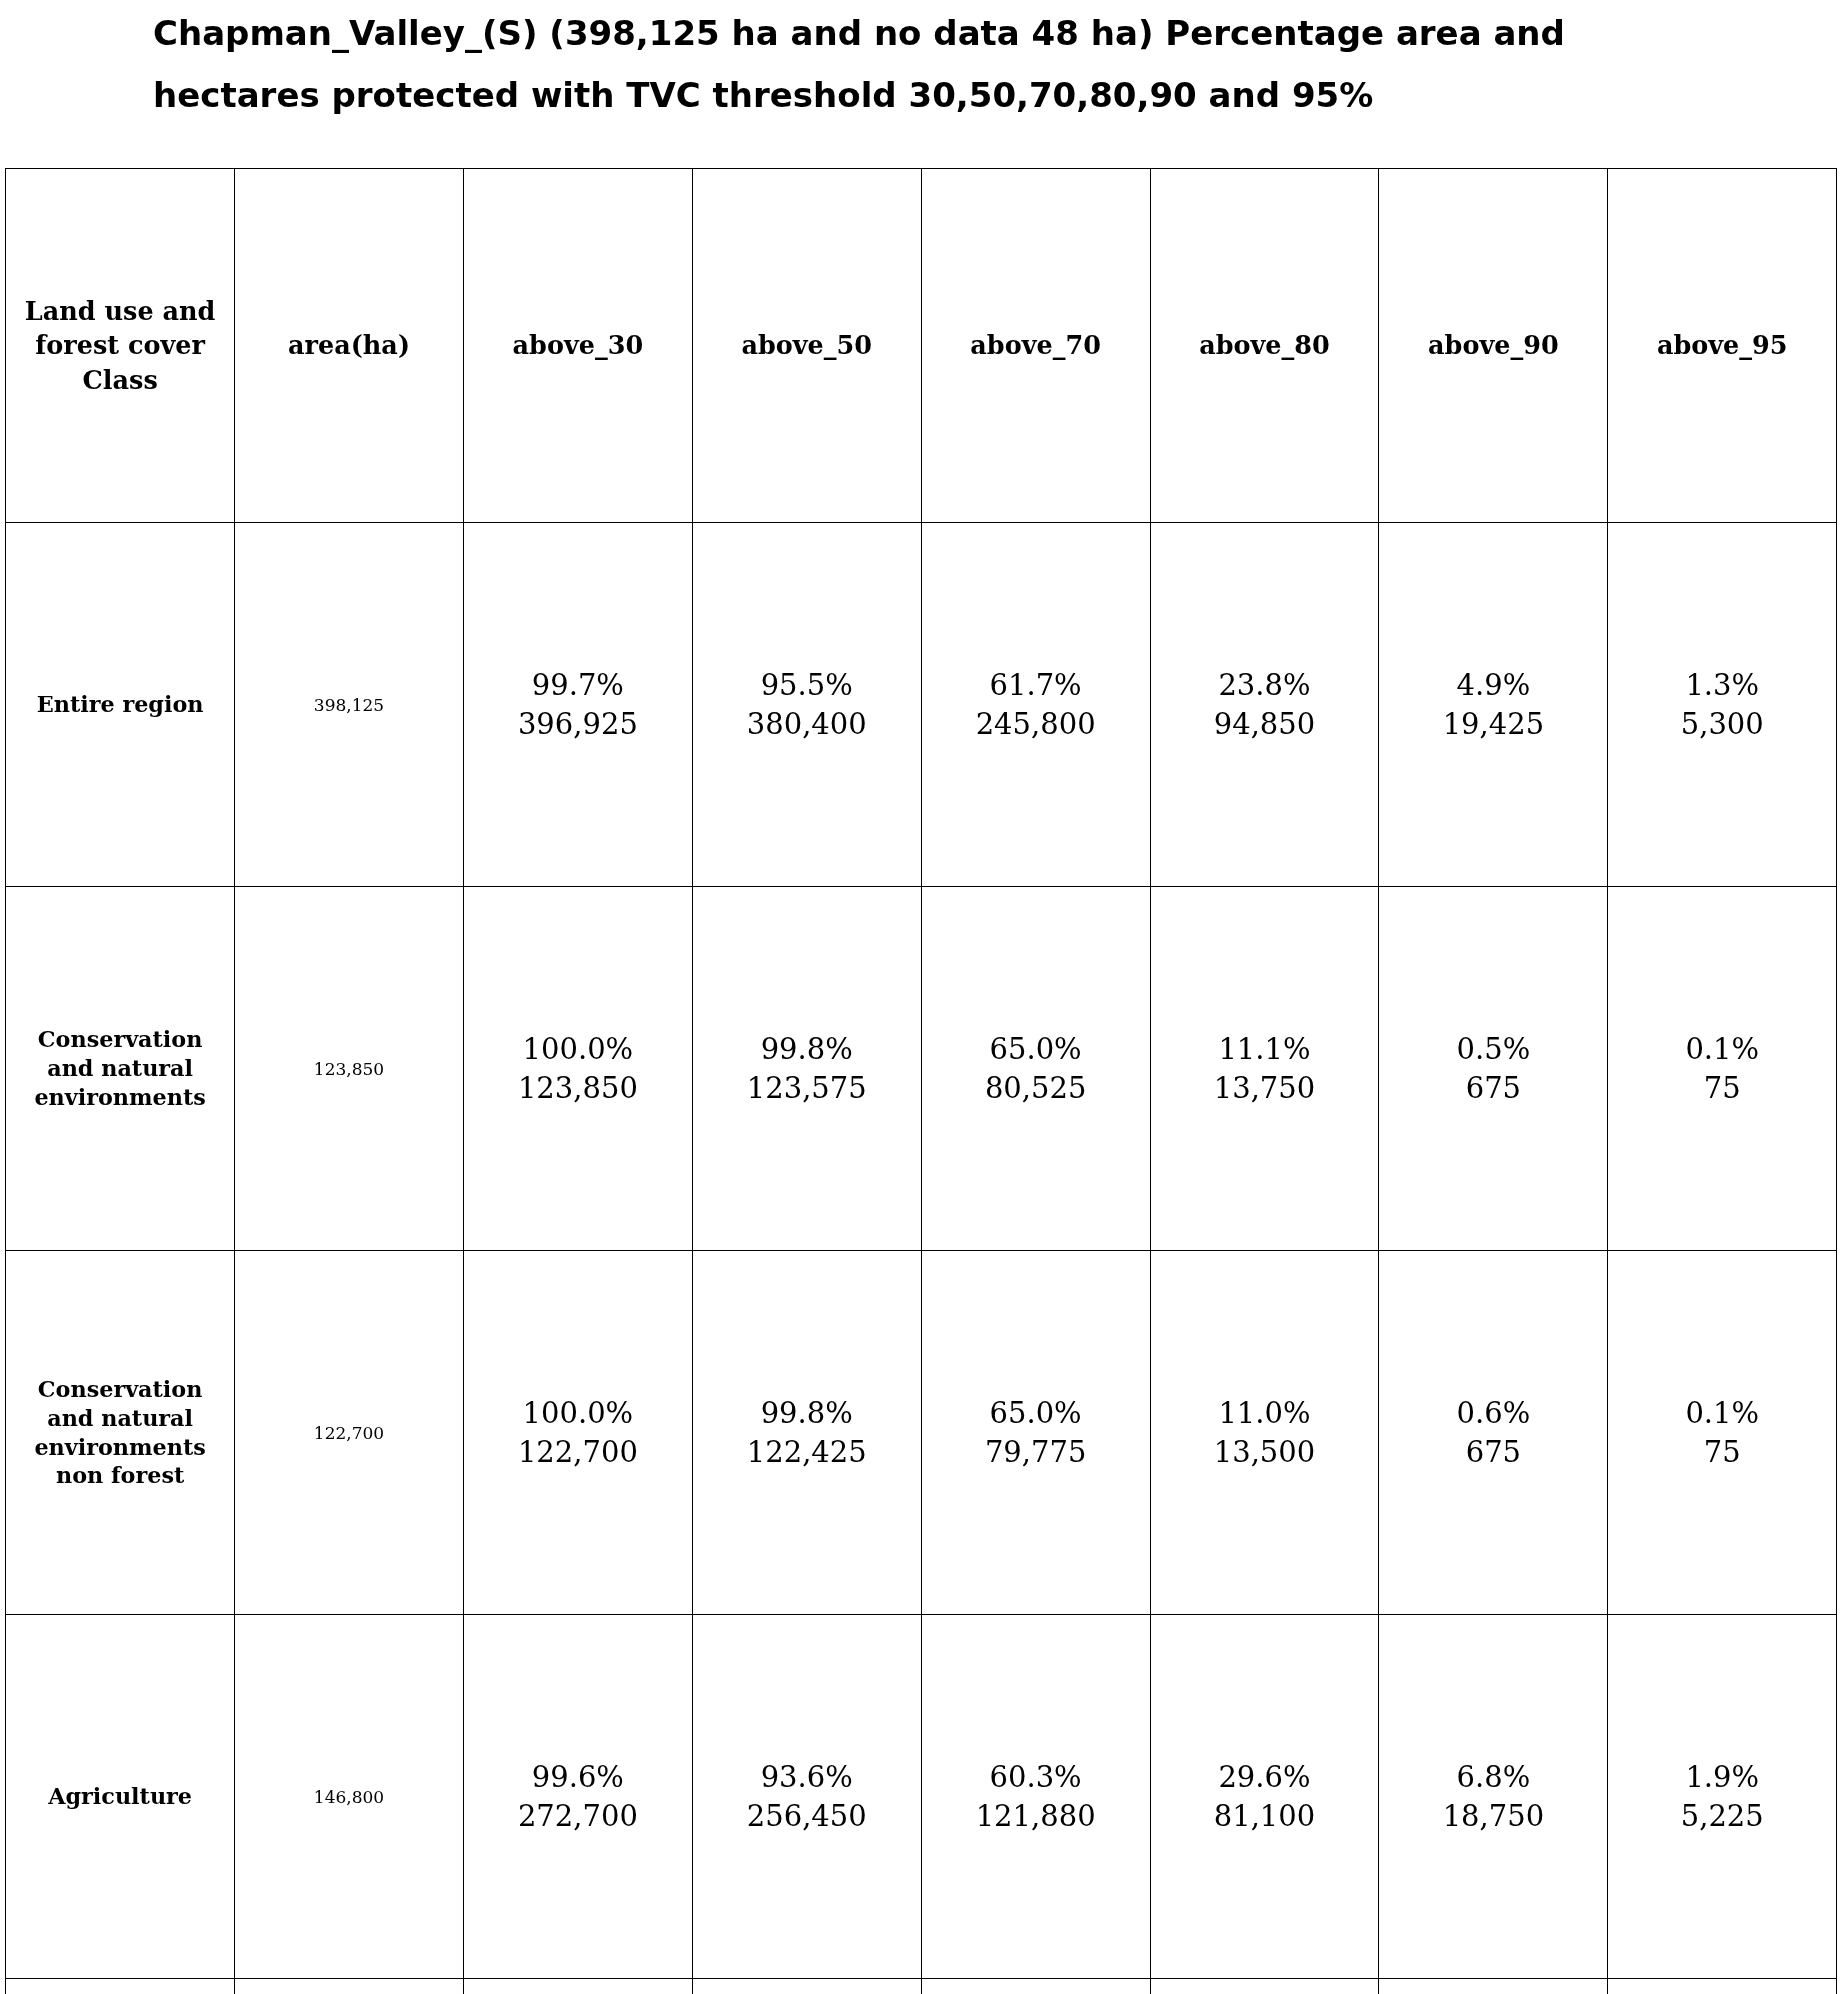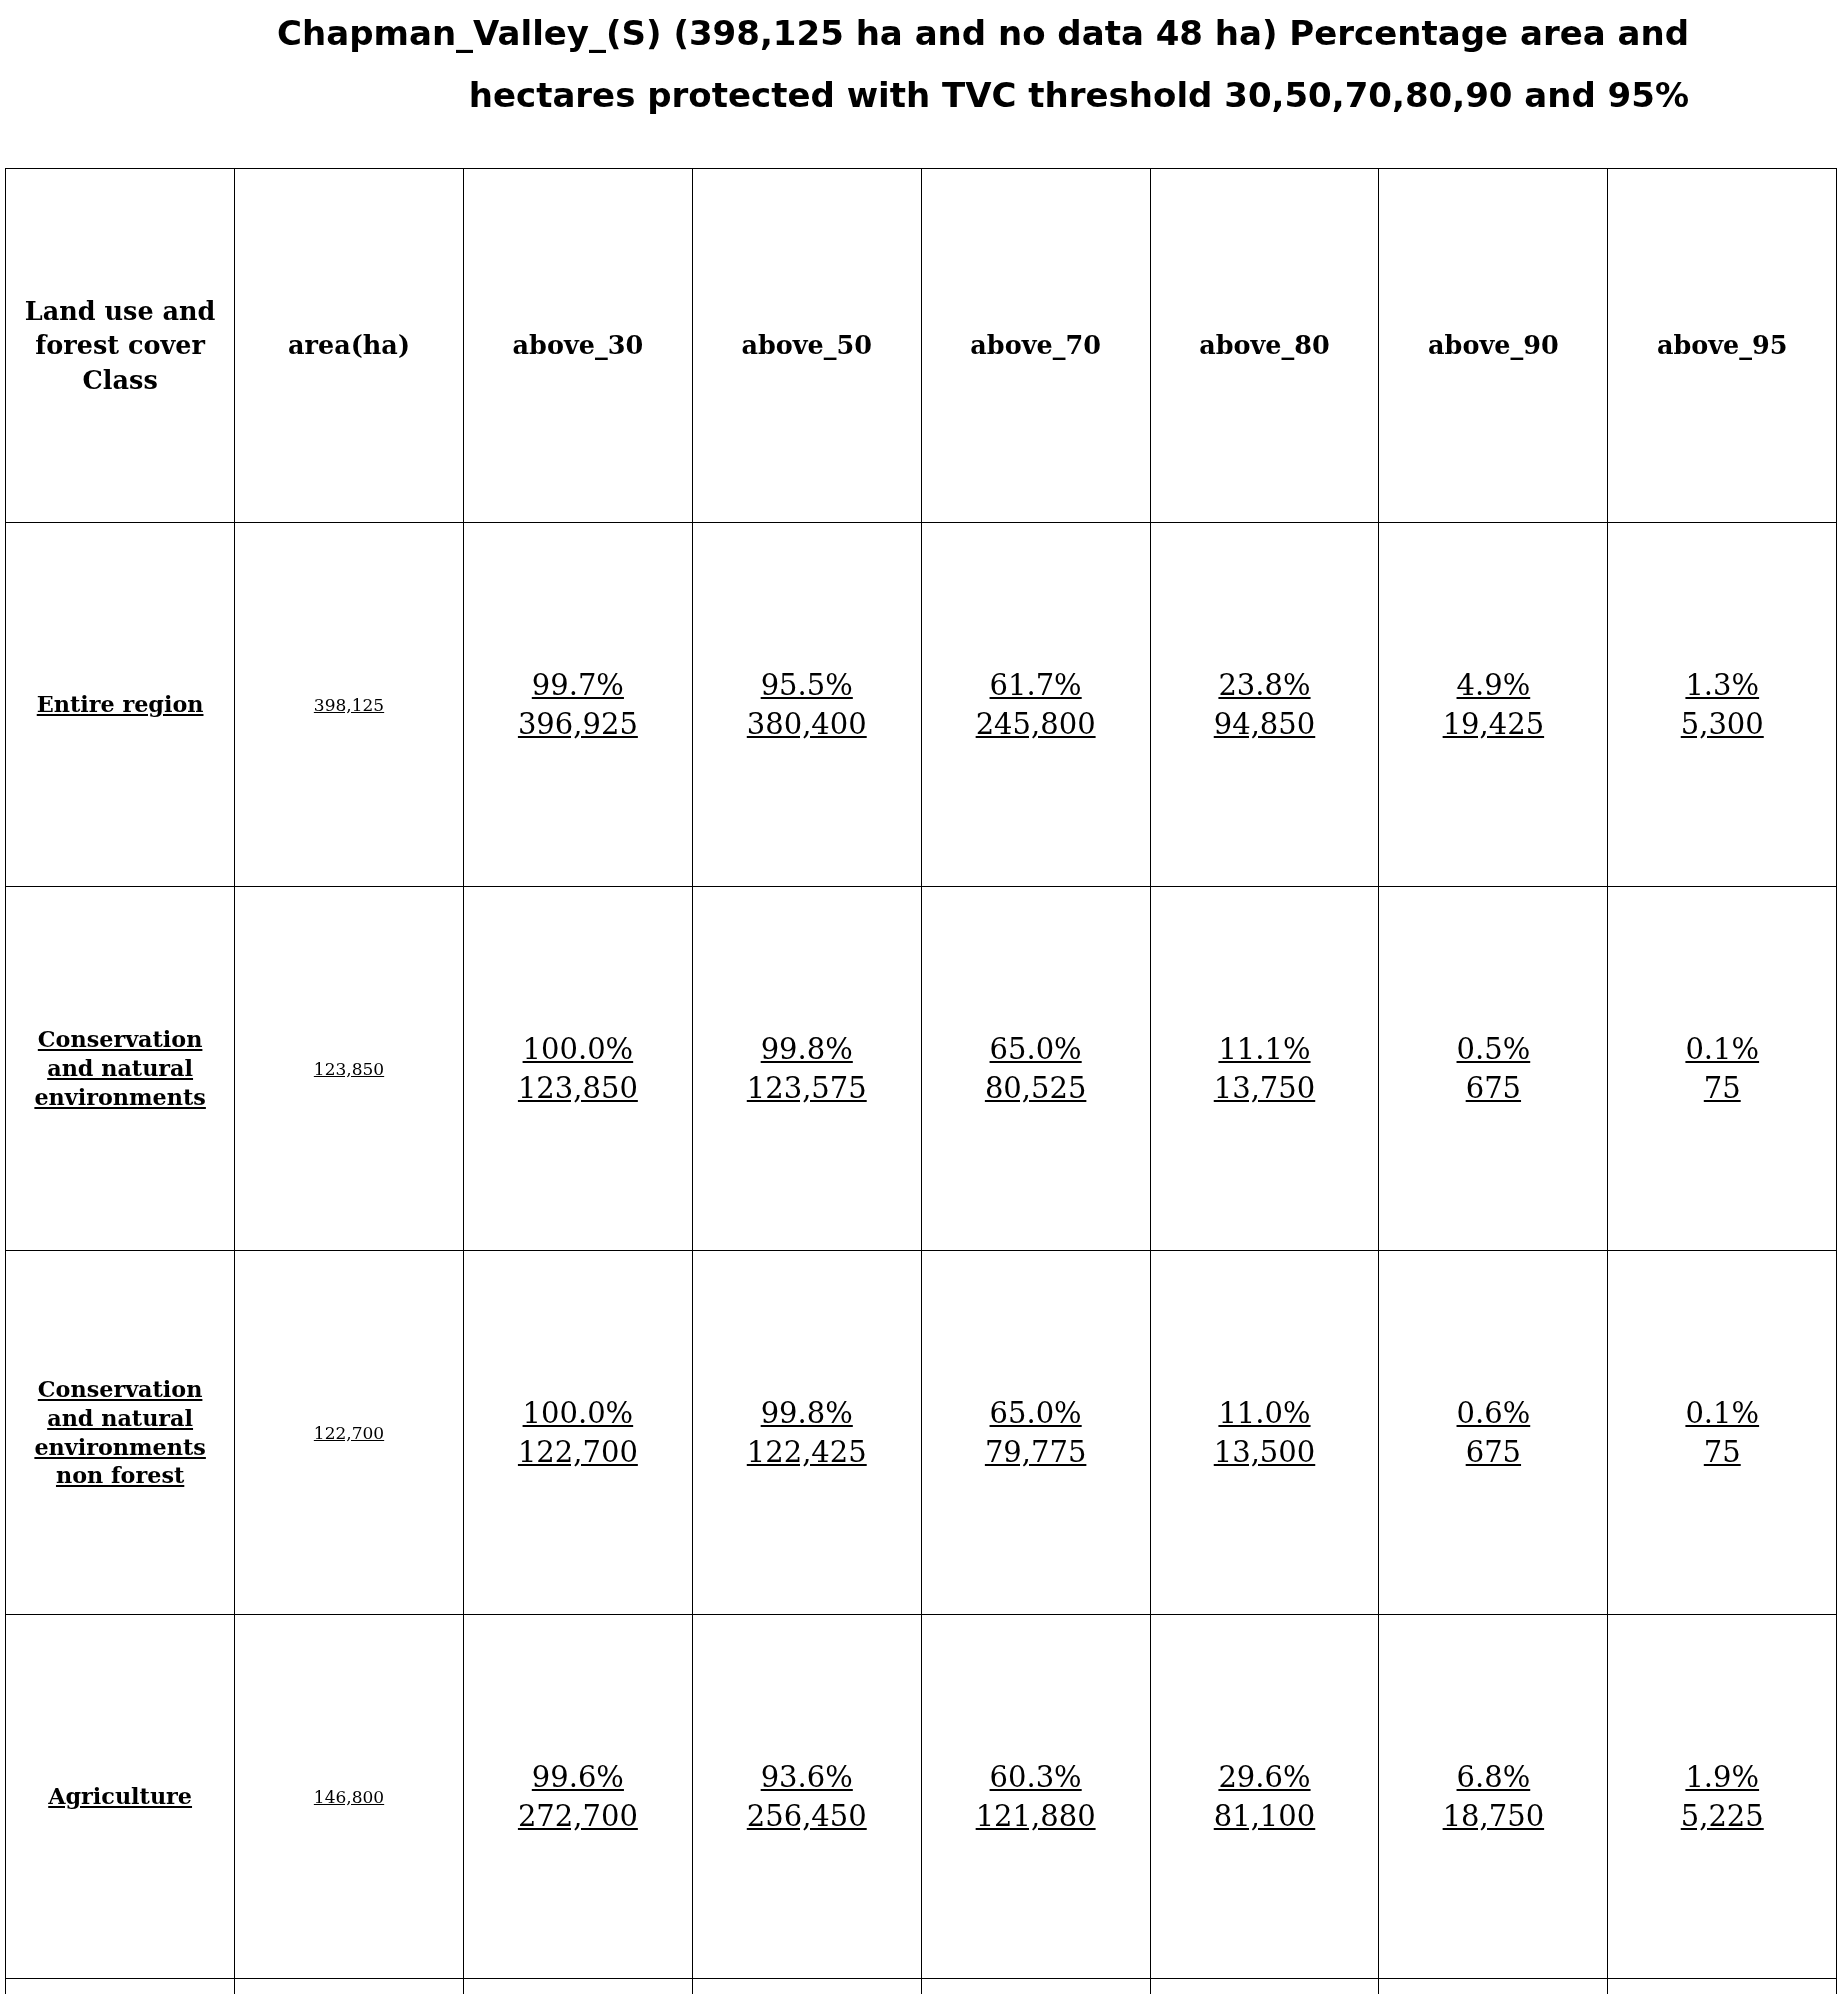--- a/index.html
+++ b/index.html
@@ -3,36 +3,36 @@
 <meta charset="utf-8">
 <style>
   html,body{margin:0;padding:0;}
   body{
     width:1842px;height:2521px;position:relative;background:#ffffff;
     font-family:"DejaVu Serif", serif;color:#000;
   }
   
   .page-title{
     position:absolute;top:1.6px;left:0;right:0;margin:0 auto;
-    width:1536px;text-align:right;
+    width:1536px;text-align:left;
     font-family:"DejaVu Sans", sans-serif;font-weight:bold;
     font-size:34px;line-height:1.85;color:#000;
   }
   
   table.tvc{
     position:absolute;left:5.2px;top:168px;width:1832px;
     border-collapse:collapse;table-layout:fixed;background:#fff;
   }
   table.tvc col{width:12.5%;}
   table.tvc th, table.tvc td{
     border:1.6px solid #000;text-align:center;vertical-align:middle;
     font-family:"DejaVu Serif", serif;background:#fff;overflow:hidden;margin-top:32px;
   }
   table.tvc thead tr{height:354px;}
-  table.tvc tbody tr{height:364px;text-decoration:underline;}
+  table.tvc tbody tr{height:364px;}
   th.colhead{font-size:25.5px;font-weight:bold;padding:0 4px;line-height:1.35;}
   td.rowlabel{font-size:22.3px;font-weight:bold;padding:0 6px;line-height:1.3;}
   td.areacell{font-size:17px;}
   td.pctcell{font-size:29px;}
   .twoline{line-height:1.32;}
 </style>
 </head>
 <body>
 
 <h1 class="page-title">Chapman_Valley_(S) (398,125 ha and no data 48 ha) Percentage area and hectares protected with TVC threshold 30,50,70,80,90 and 95%</h1>

